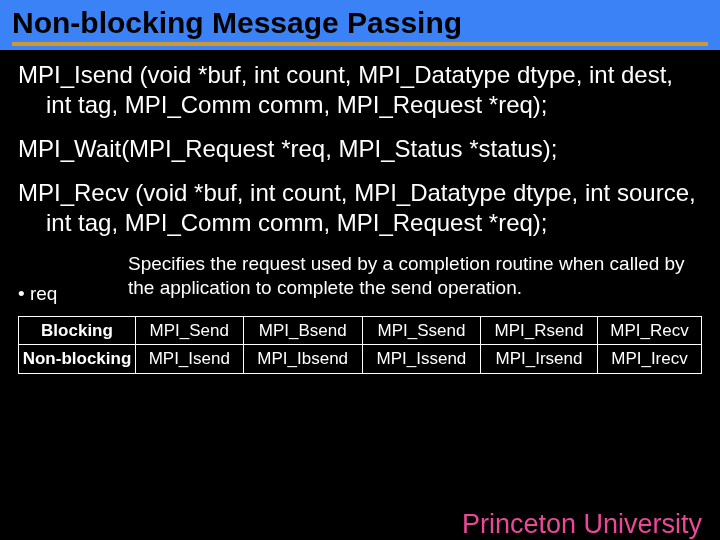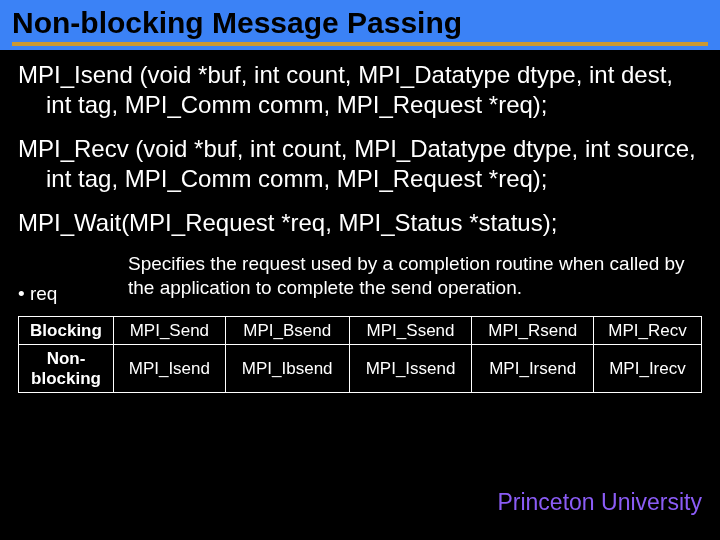--- a/index.html
+++ b/index.html
@@ -58,42 +58,42 @@
     border: 1px solid #fff;
     color: #fff;
     font-size: 17px;
     text-align: center;
     vertical-align: middle;
     padding: 4px 2px;
     line-height: 1.15;
   }
   .tbl td.rowhead {
     font-weight: bold;
-    width: 95px;
+    width: 117px;
   }
   .footer {
     position: absolute;
     right: 18px;
-    bottom: 24px;
-    color: #8b5cf6;
-    font-size: 23px;
+    bottom: 0;
+    color: #ec4899;
+    font-size: 27px;
   }
 </style>
 </head>
 <body>
 
 <div class="title-bar">
   <div class="title">Non-blocking Message Passing</div>
   <div class="title-underline"></div>
 </div>
 
 <div class="content">
   <div class="sig">MPI_Isend (void *buf, int count, MPI_Datatype dtype, int dest, int tag, MPI_Comm comm, MPI_Request *req);</div>
+  <div class="sig">MPI_Wait(MPI_Request *req, MPI_Status *status);</div>
   <div class="sig">MPI_Recv (void *buf, int count, MPI_Datatype dtype, int source, int tag, MPI_Comm comm, MPI_Request *req);</div>
-  <div class="sig">MPI_Wait(MPI_Request *req, MPI_Status *status);</div>
 
   <div class="bullet-row">
     <div class="bullet-label">• req</div>
     <div class="bullet-desc">Specifies the request used by a completion routine when called by the application to complete the send operation.</div>
   </div>
 
   <table class="tbl">
     <tbody>
         <tr>
       <td class="rowhead">Blocking</td>

